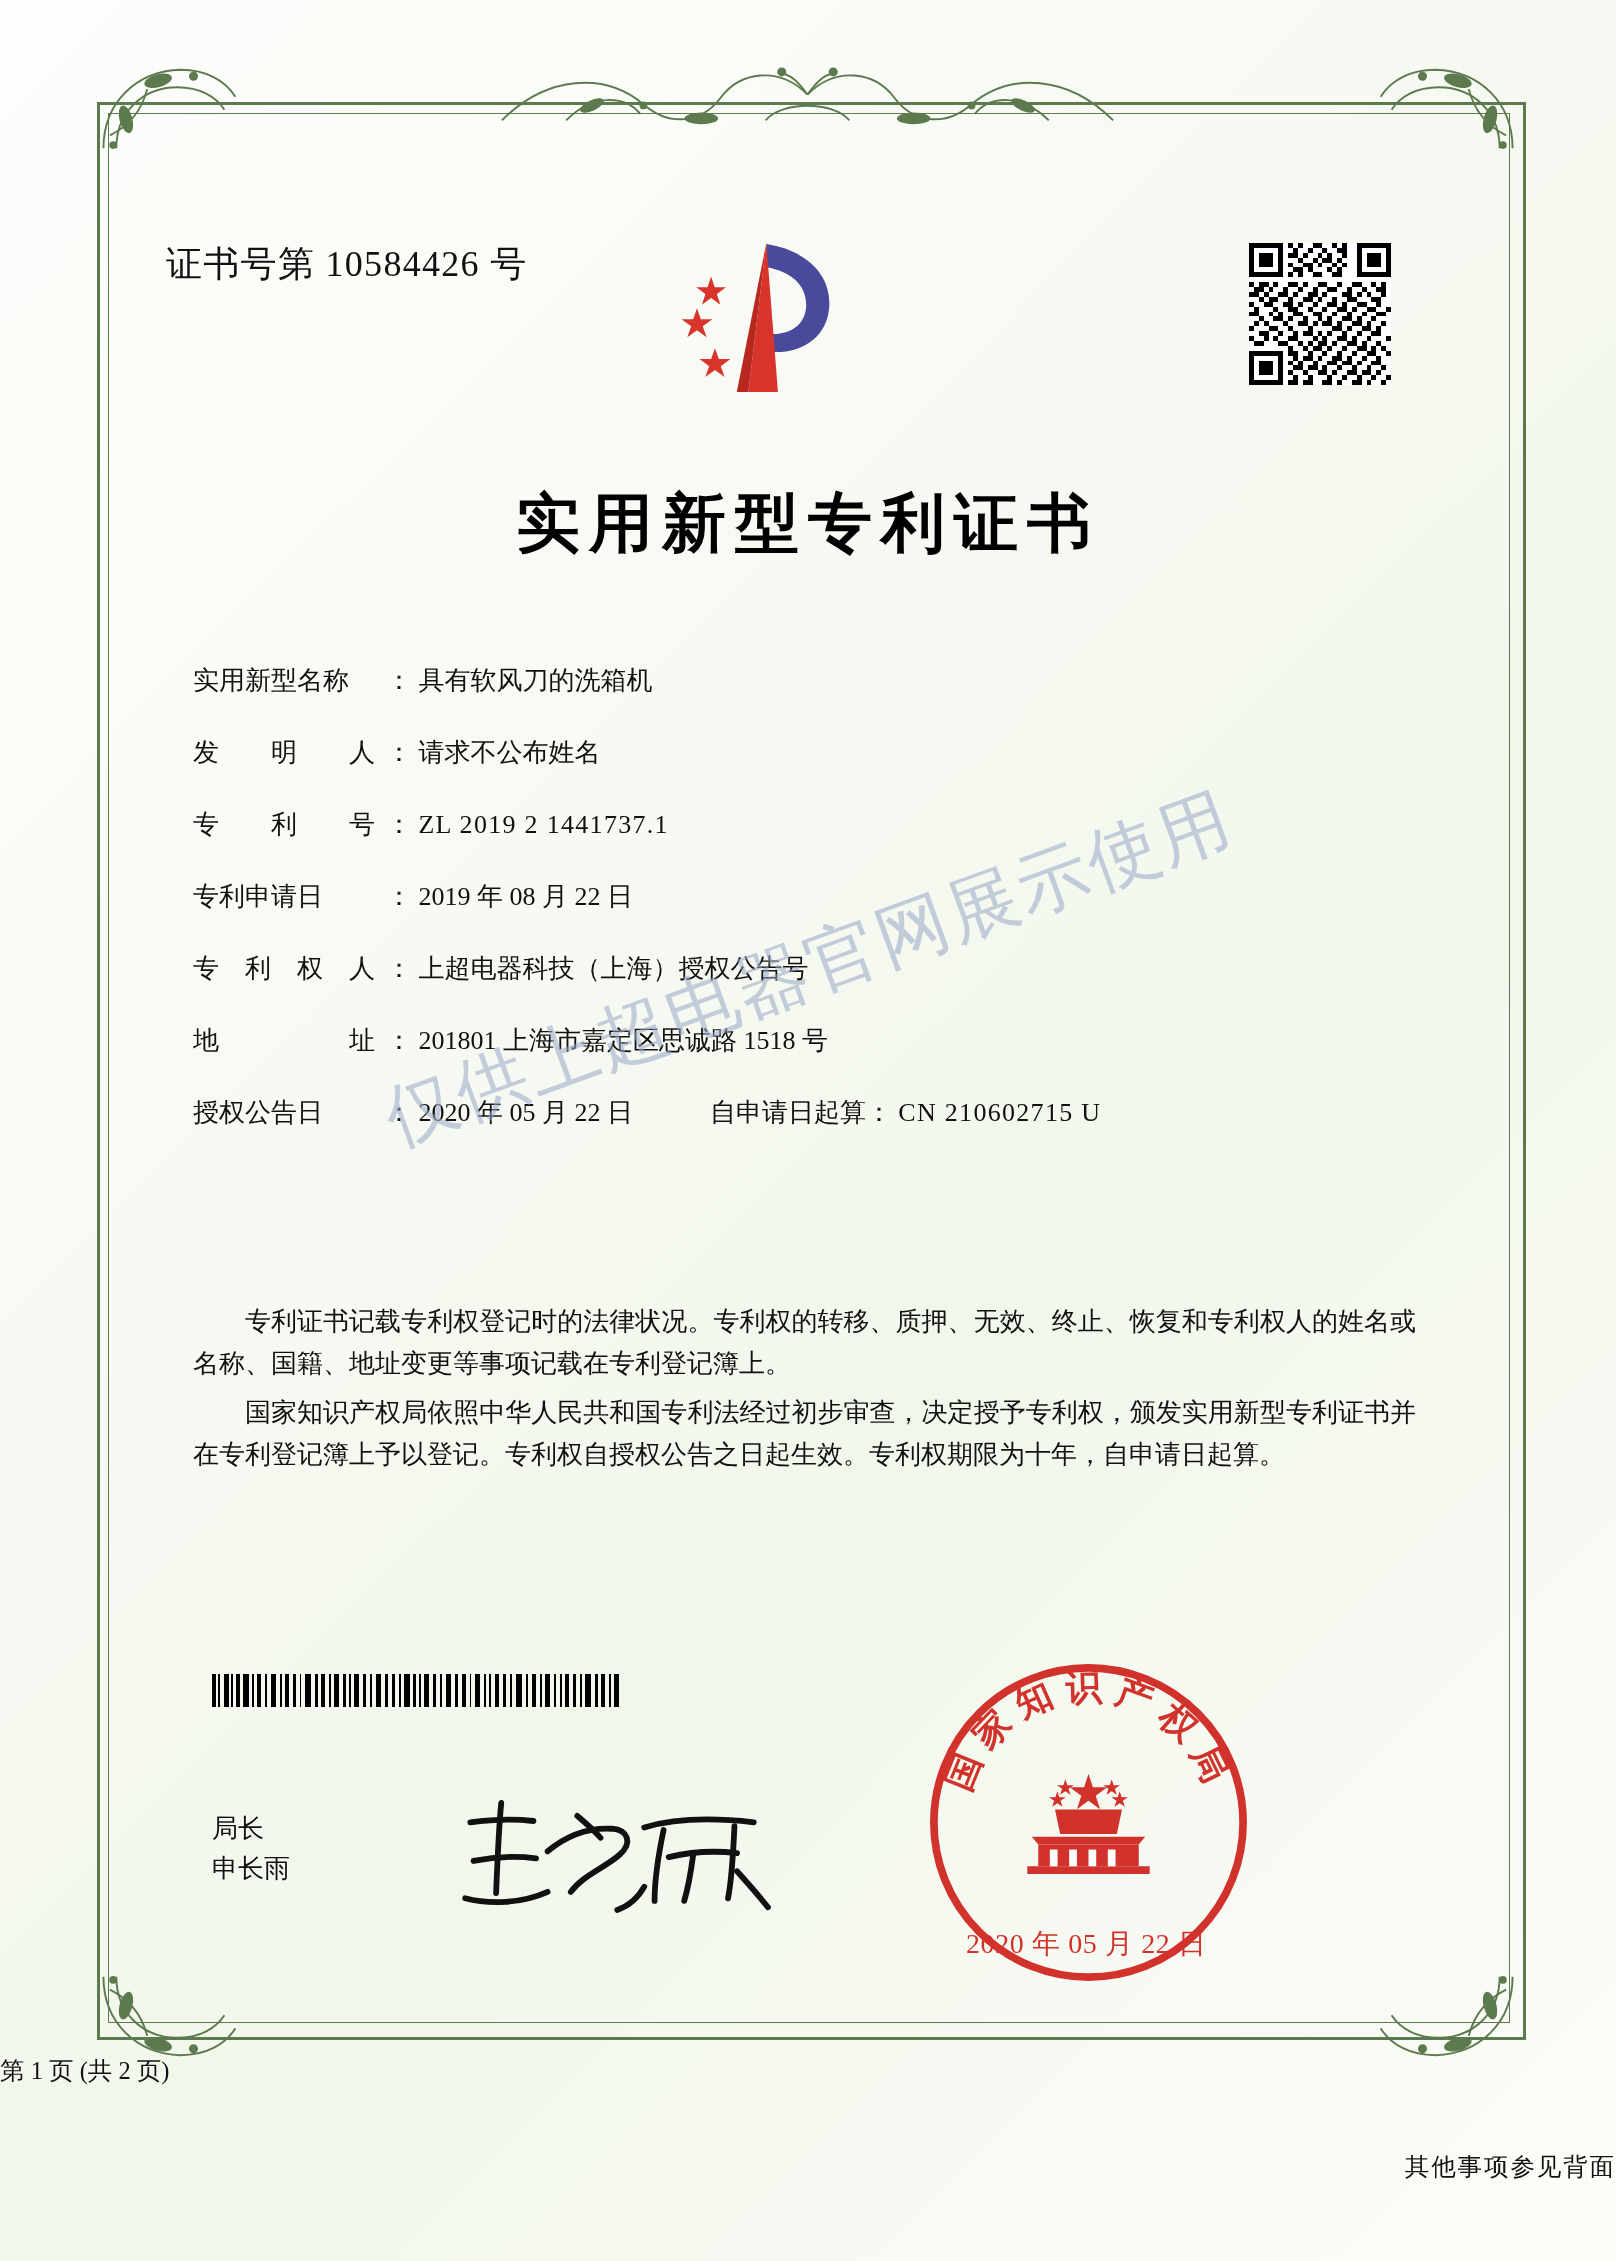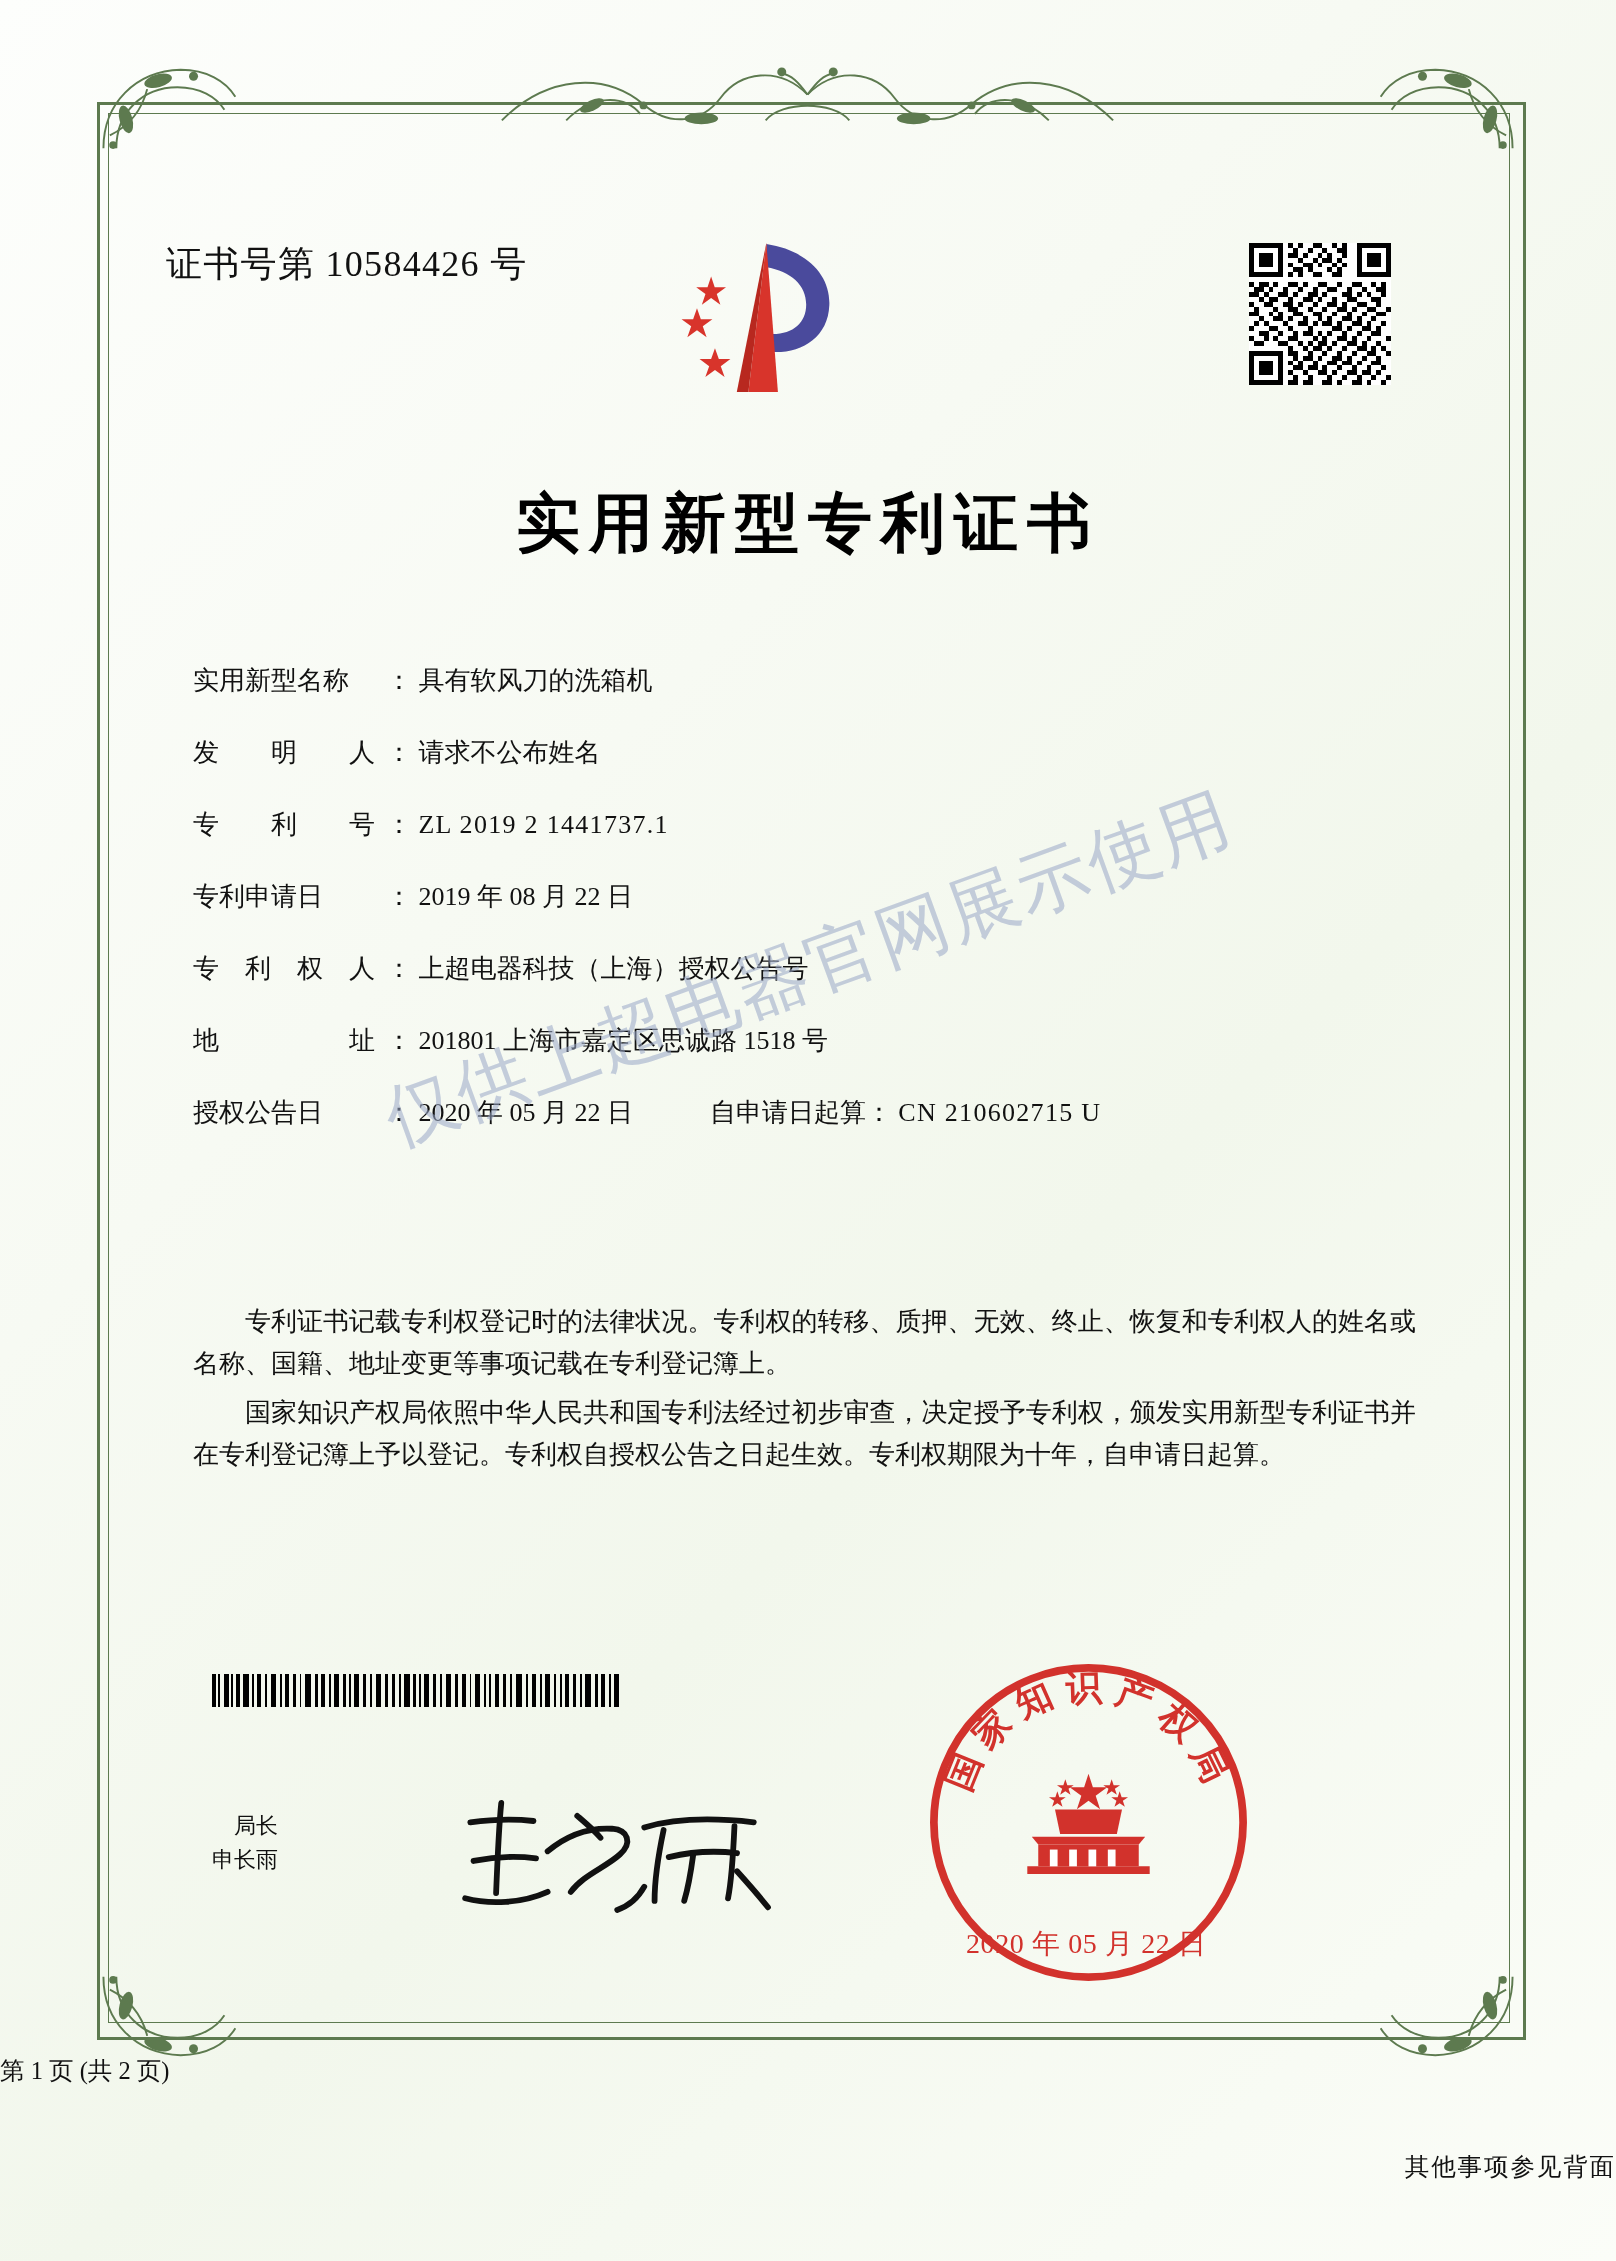--- a/index.html
+++ b/index.html
@@ -157,24 +157,23 @@
     width: 412px;
     height: 33px;
   }
   .barcode svg { width:100%; height:100%; display:block; }
 
   
   .director {
     position: absolute;
     left: 212px;
     top: 1809px;
-    font-size: 22px;
+    font-size: 26px;
     line-height: 1.55;
     color: #111;
-    text-align: right;
   }
   .signature {
     position: absolute;
     left: 451px;
     top: 1790px;
     width: 335px;
     height: 129px;
   }
   .signature svg { width: 100%; height: 100%; display: block; }
 

